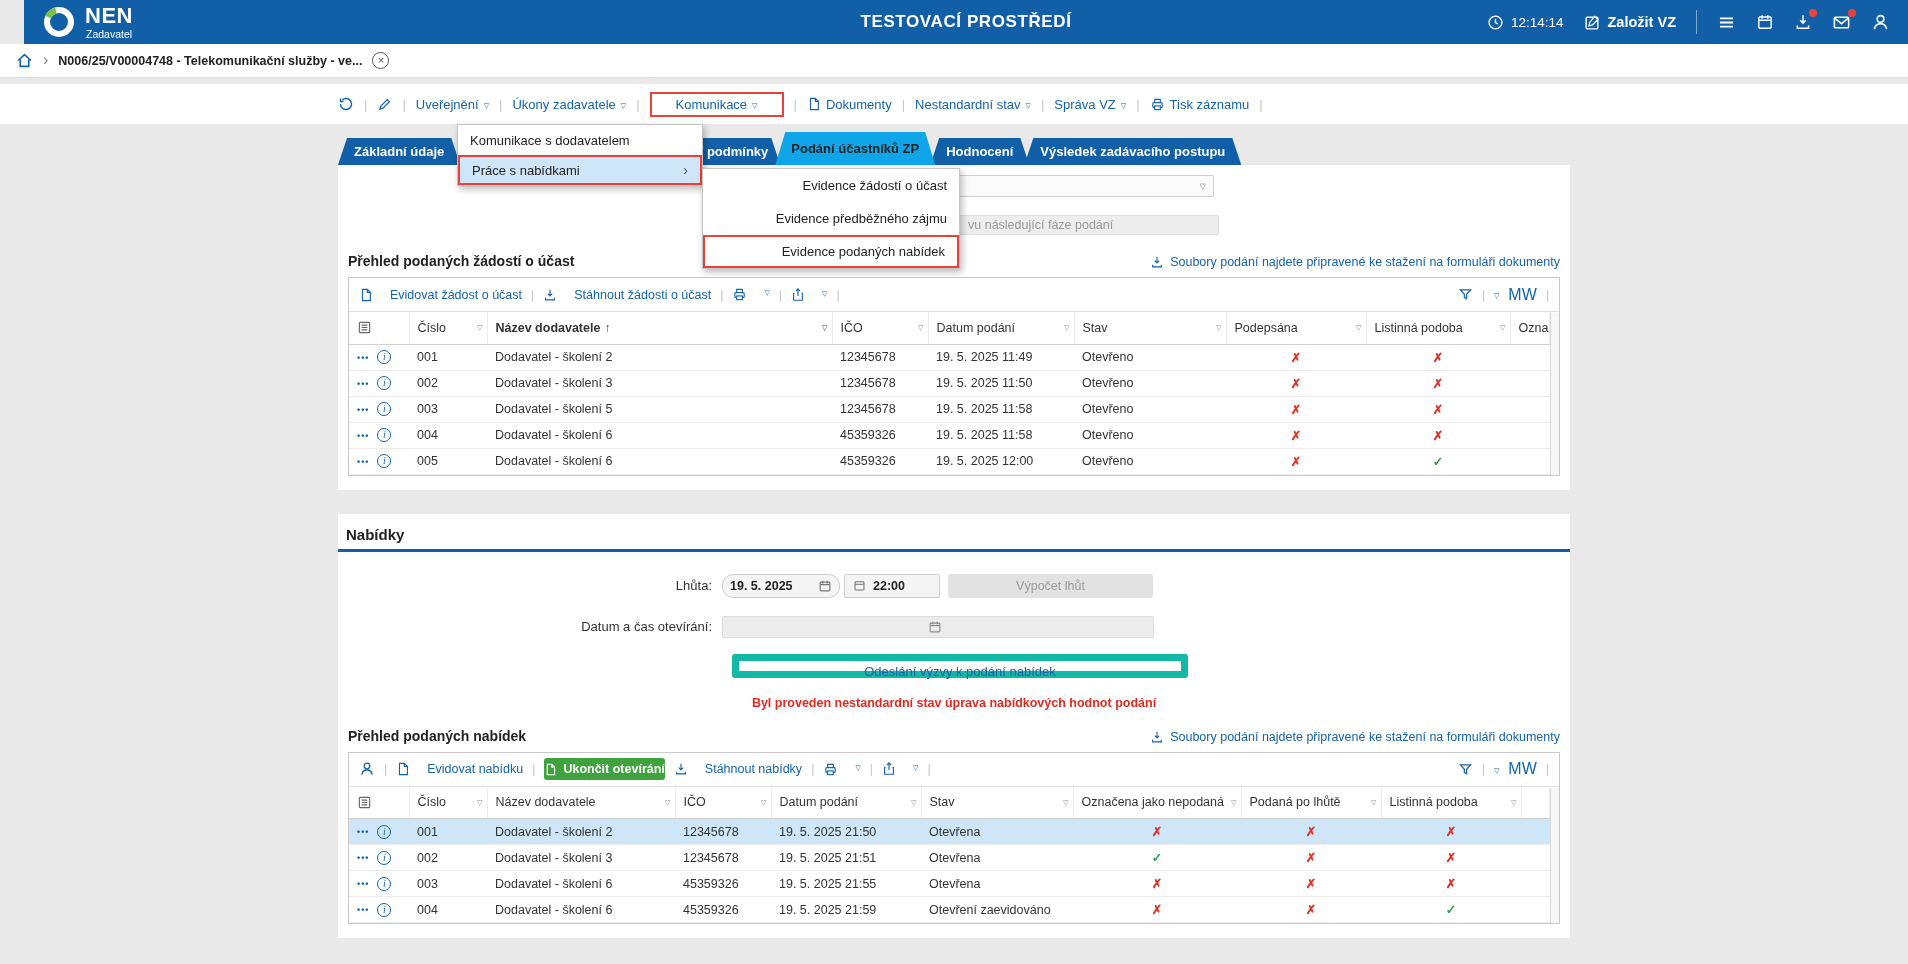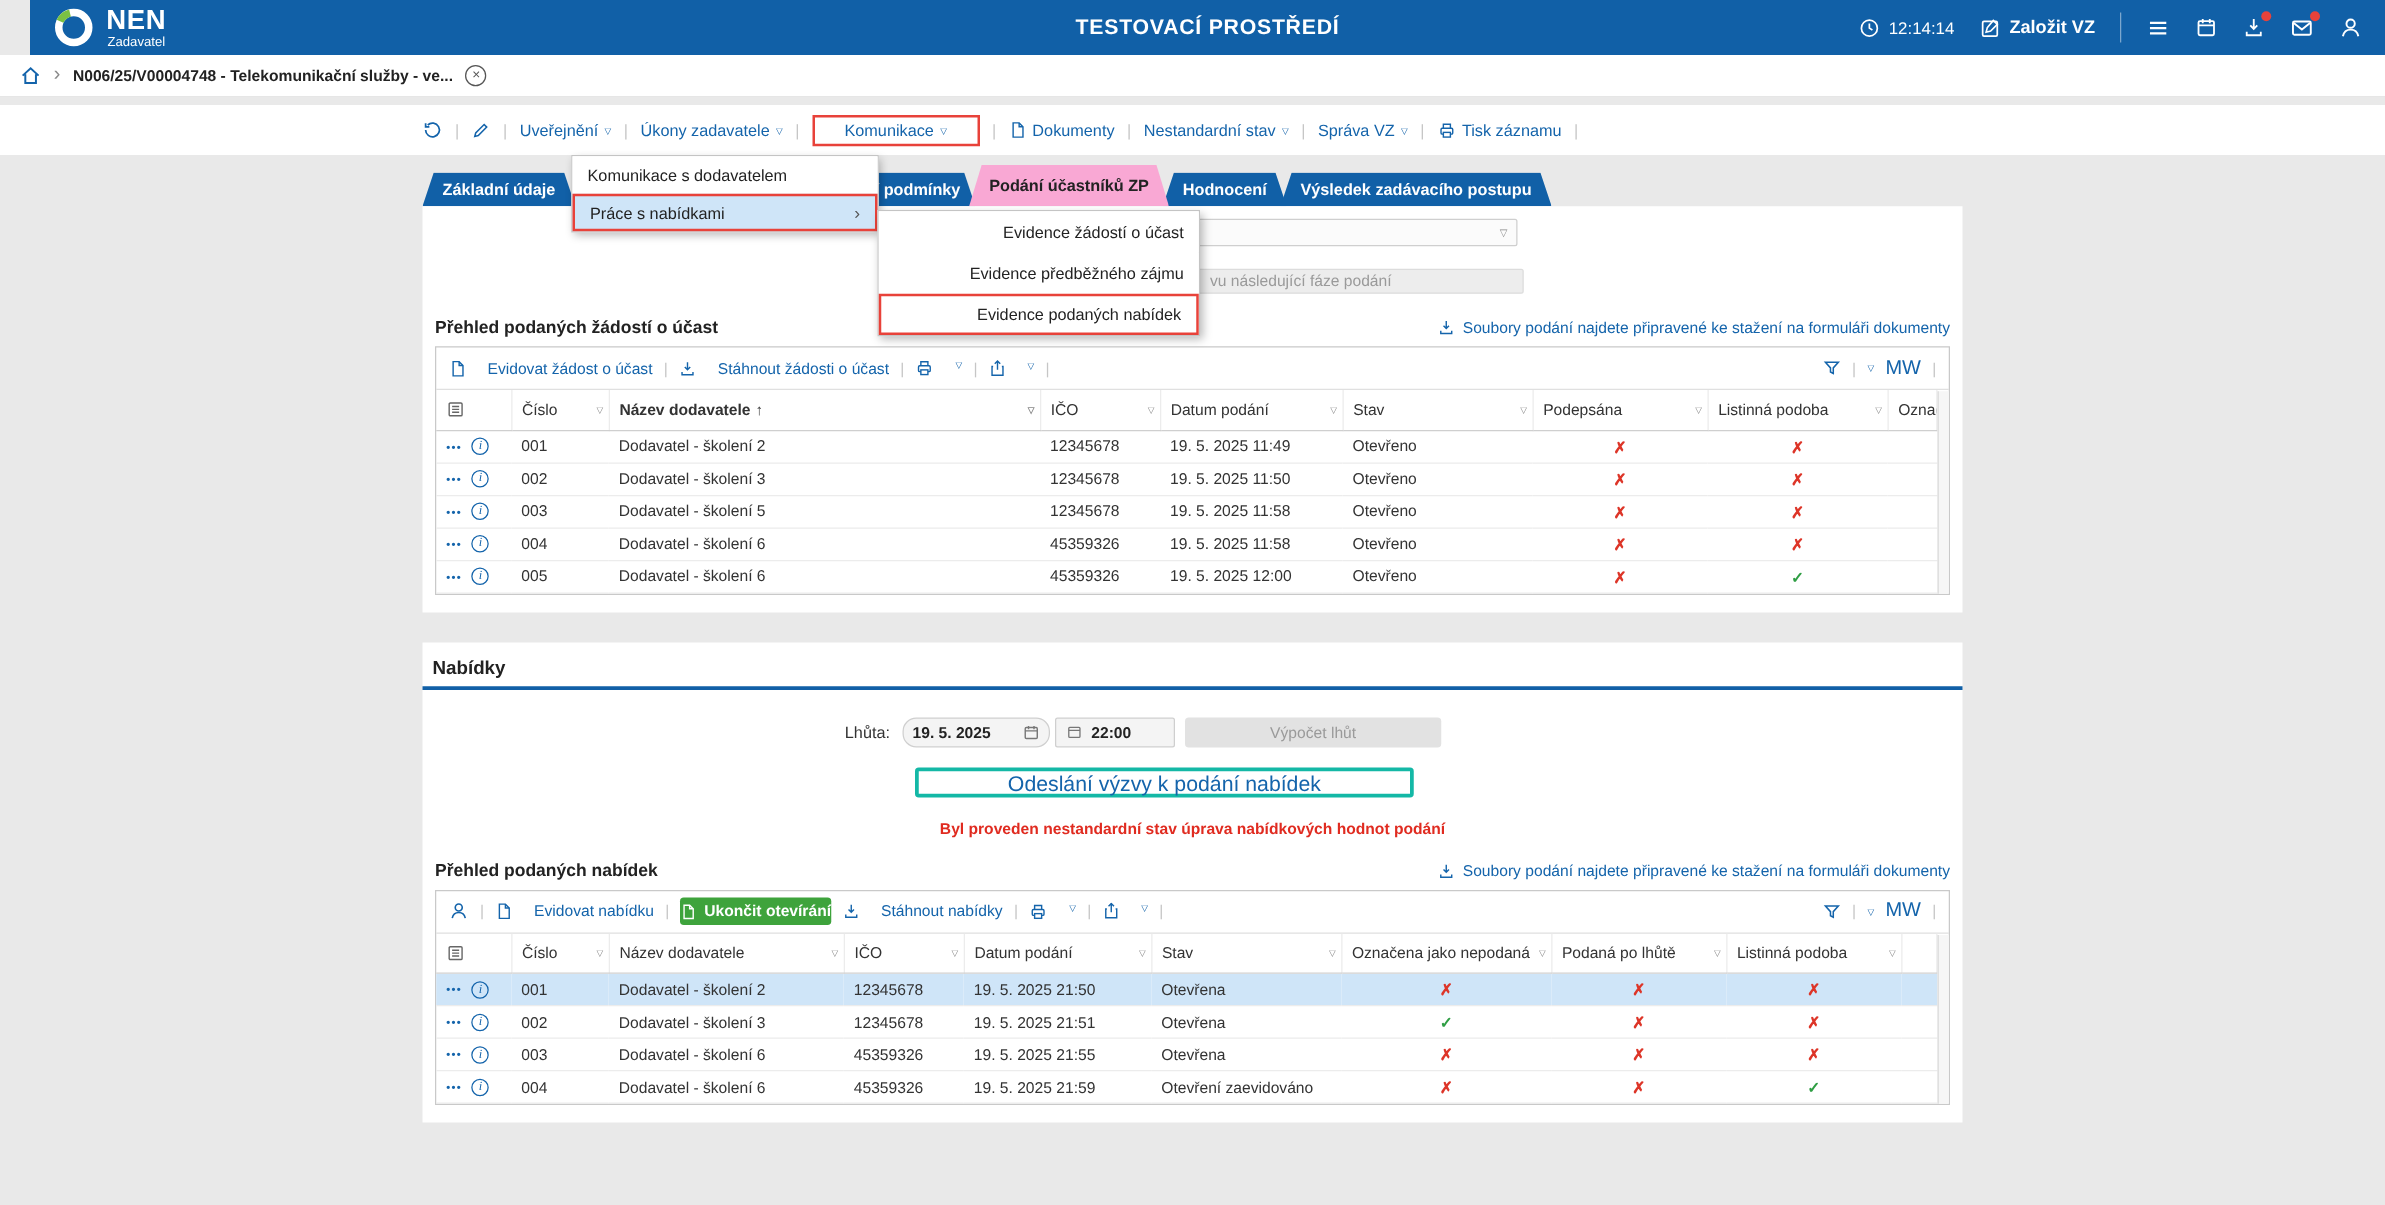--- a/index.html
+++ b/index.html
@@ -61,21 +61,21 @@
     display:flex; align-items:flex-end; position:relative;
   }
   .tab {
     background:#1160a7; color:#fff; font-weight:bold; font-size:13px;
     height:27px; line-height:27px; padding:0 16px; white-space:nowrap;
     clip-path:polygon(9px 0, calc(100% - 9px) 0, 100% 100%, 0 100%);
     margin-right:-5px; cursor:pointer;
   }
   .tab.wide { width:325px; text-align:right; padding-right:12px; }
   .tab.active {
-    background:#f9a8d4; color:#222; height:33px; line-height:33px;
+    background:#0ea5e9; color:#222; height:33px; line-height:33px;
     z-index:2; clip-path:polygon(10px 0, calc(100% - 10px) 0, 100% 100%, 0 100%);
   }
 
   
   .panel { width:1232px; margin:0 auto; background:#fff; }
   .panel1 { padding:10px 0 14px; }
   .panel2 { margin-top:24px; padding-bottom:14px; }
 
   .field-select {
     margin-left:443px; width:433px; height:22px; background:#fbfbfb;
@@ -157,23 +157,23 @@
   .btn-disabled {
     margin-left:8px; width:205px; height:24px; background:#e2e2e2; color:#9a9a9a;
     text-align:center; line-height:24px; border-radius:3px; font-size:12.5px;
   }
   .open-box {
     width:432px; height:22px; background:#ececec; border:1px solid #dcdcdc; border-radius:2px;
     position:relative;
   }
   .open-box .cal { position:absolute; left:205px; top:3px; color:#8a8a8a; }
   .btn-outline {
-    margin:16px 0 0 394px; width:399px; height:24px; background:#fff;
-    border:3px solid #14b8a6; border-radius:3px; color:#1464ab; text-align:center;
-    line-height:22px; font-size:17px; cursor:pointer;
+    margin:16px 0 0 394px; width:456px; height:24px; background:#fff;
+    border:7px solid #14b8a6; border-radius:3px; color:#1464ab; text-align:center;
+    line-height:22px; font-size:13px; cursor:pointer;
   }
   .warning { margin-top:18px; text-align:center; color:#e02b20; font-weight:bold; font-size:12.5px; }
 
   
   .menu1 {
     position:absolute; left:457px; top:124px; width:246px; background:#fff;
     border:1px solid #c4c4c4; box-shadow:2px 3px 7px rgba(0,0,0,.28); z-index:60;
     font-size:13px; color:#222;
   }
   .menu-item { height:30px; display:flex; align-items:center; padding:0 12px; cursor:pointer; background:#fff; }
@@ -504,20 +504,31 @@
     <div class="time-box">
       <svg class="svgi" width="13" height="13" viewBox="0 0 16 16">
         <rect x="2.5" y="3.5" width="11" height="10" rx="1" fill="none" stroke="#777" stroke-width="1.3"></rect>
         <path d="M2.5 6.5h11" stroke="#777" stroke-width="1.3" fill="none"></path>
       </svg>
       <span>22:00</span>
     </div>
     <div class="btn-disabled">Výpočet lhůt</div>
   </div>
 
+  <div class="form-row r2">
+    <span class="form-label">Datum a čas otevírání:</span>
+    <div class="open-box">
+      <span class="cal">
+        <svg class="svgi" width="14" height="14" viewBox="0 0 16 16">
+          <rect x="2.5" y="3.5" width="11" height="10" rx="1" fill="none" stroke="#8a8a8a" stroke-width="1.3"></rect>
+          <path d="M2.5 6.5h11M5.5 2v3M10.5 2v3" stroke="#8a8a8a" stroke-width="1.3" fill="none"></path>
+        </svg>
+      </span>
+    </div>
+  </div>
 
   <div class="btn-outline">Odeslání výzvy k podání nabídek</div>
   <div class="warning">Byl proveden nestandardní stav úprava nabídkových hodnot podání</div>
 
   <div class="section-head">
     <span class="section-title">Přehled podaných nabídek</span>
     <span class="files-link">
       <svg class="svgi" width="14" height="14" viewBox="0 0 16 16">
         <path d="M8 2v7M5.5 6.5L8 9l2.5-2.5" stroke="#1464ab" stroke-width="1.3" fill="none"></path>
         <path d="M3 11v2.5h10V11" stroke="#1464ab" stroke-width="1.3" fill="none"></path>

